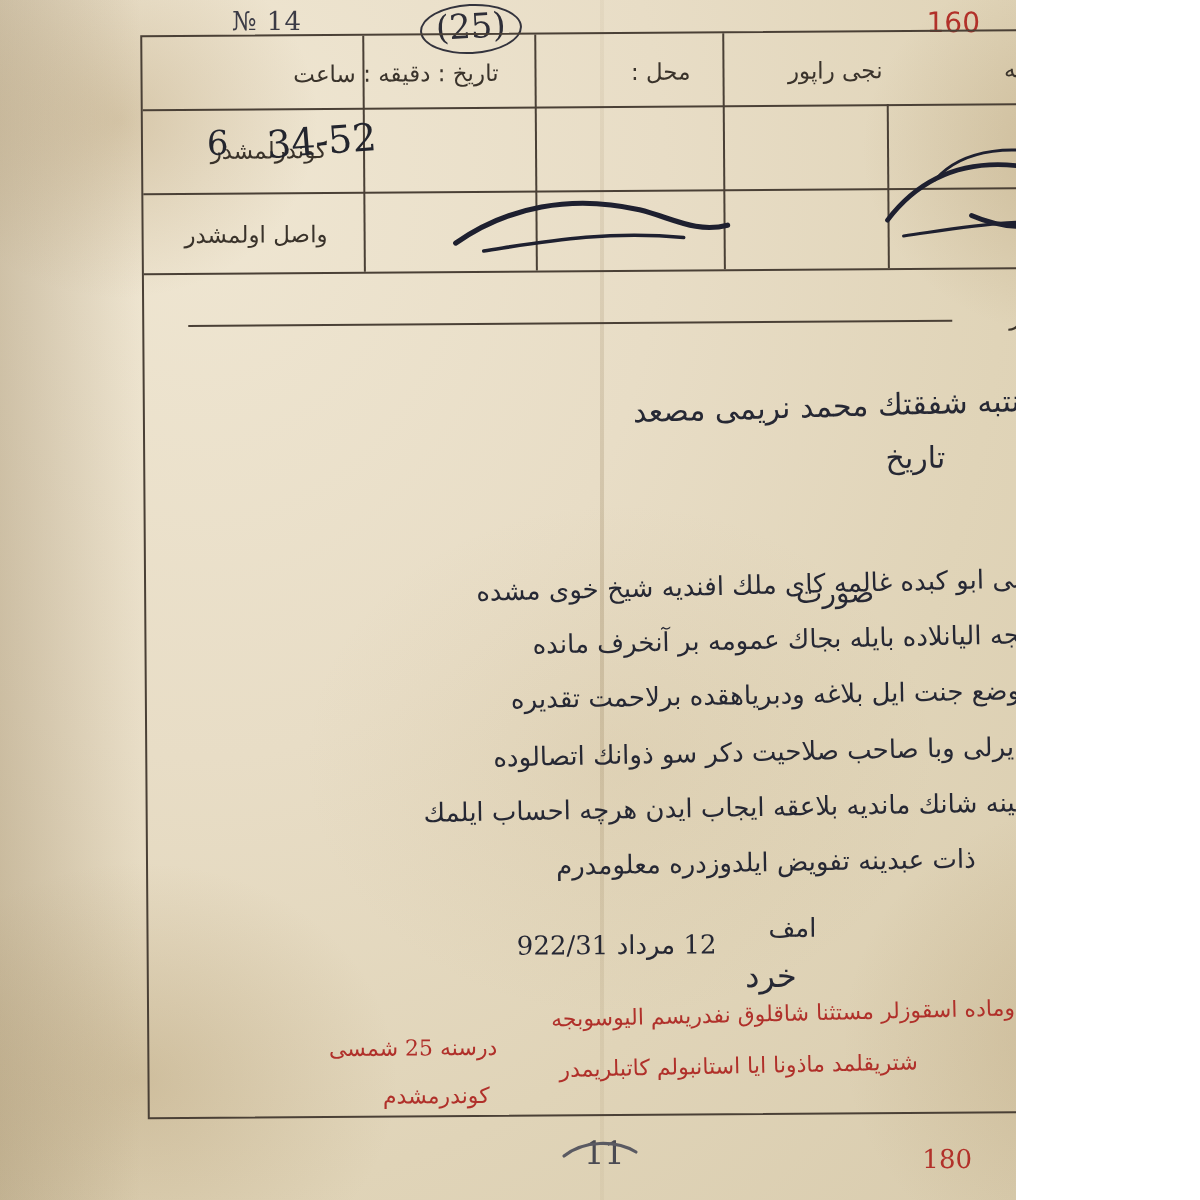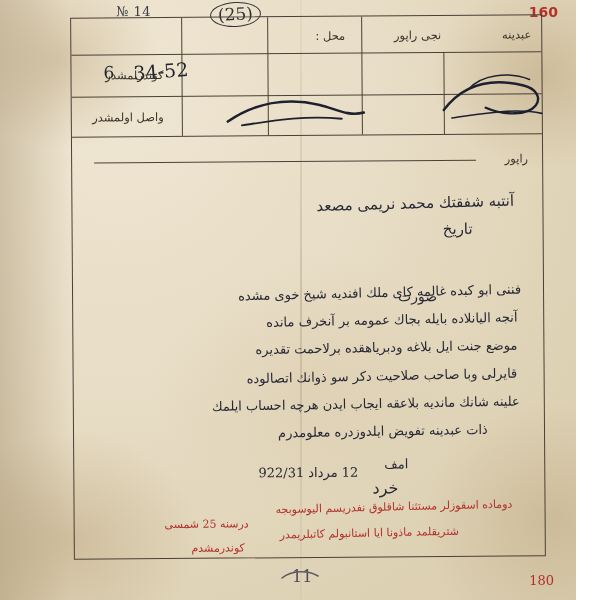--- a/index.html
+++ b/index.html
@@ -10,21 +10,21 @@
   body {
     width: 600px;
     height: 600px;
     font-family: "DejaVu Sans", sans-serif;
     overflow: hidden;
   }
 
   
   #paper {
     position: relative;
-    width: 576px;
+    width: 508px;
     height: 600px;
     background:
       radial-gradient(ellipse at 20% 15%, #efe6d2 0%, #e8ddc6 40%, #e0d4b8 70%, #d9ccae 100%);
     overflow: hidden;
   }
   
   .stain {
     position: absolute;
     border-radius: 50%;
     pointer-events: none;
@@ -51,21 +51,21 @@
   }
   #note-no      { left: 116px; top: 4px;  font-size: 13px; letter-spacing: .5px; }
   #note-paren   { left: 210px; top: 2px;  font-size: 17px; color: #2e2e38; }
   #note-paren .circ {
     border: 1.6px solid #33333d;
     border-radius: 50%;
     padding: 1px 7px 2px 7px;
     display: inline-block;
     transform: rotate(-3deg);
   }
-  #note-right-red { right: 18px; top: 4px; font-size: 14px; color: #b2312a; font-family: "DejaVu Sans", sans-serif; font-weight: bold; }
+  #note-right-red { right: 18px; top: 4px; font-size: 14px; color: #b2312a; font-family: "DejaVu Sans", sans-serif; }
   #note-bottom-red { right: 22px; bottom: 12px; font-size: 13px; color: #b2312a; }
   #note-bottom-pencil { left: 292px; bottom: 14px; font-size: 16px; color: #4a4a52; font-family: "DejaVu Serif", serif; }
 
   
   #form {
     position: absolute;
     left: 72px;
     top: 16px;
     width: 470px;
     height: 540px;
@@ -193,20 +193,21 @@
       <div class="vrule" style="left:110px"></div>
       <div class="vrule" style="left:196px"></div>
       <div class="vrule" style="left:290px"></div>
       <div class="vrule" style="left:372px; top:36px; height:82px"></div>
       <div class="hrule" style="top:36px"></div>
       <div class="hrule" style="top:78px"></div>
 
       <div class="cell-label" style="right:10px;  top:12px">عبدینه</div>
       <div class="cell-label" style="right:100px; top:12px">نجی راپور</div>
       <div class="cell-label" style="right:196px; top:12px">محل :</div>
+      <div class="cell-label" style="right:292px; top:12px">تاریخ : دقیقه : ساعت</div>
       <div class="cell-label" style="right:378px; top:50px">كوندرلمشدر</div>
       <div class="cell-label" style="right:378px; top:92px">واصل اولمشدر</div>
 
       <div class="ink" style="left:32px; top:44px; font-size:17px;">6</div>
       <div class="ink" style="left:62px; top:42px; font-size:19px; transform:rotate(-4deg);">34-52</div>
 
       <svg class="sig" style="left:152px; top:74px;" width="150" height="42" viewBox="0 0 150 42">
         <path d="M4 30 C30 12, 62 6, 96 14 C112 18, 124 26, 140 22" fill="none" stroke="#1e2030" stroke-width="2.6" stroke-linecap="round"></path>
         <path d="M18 34 C46 30, 78 24, 118 28" fill="none" stroke="#1e2030" stroke-width="1.8" stroke-linecap="round"></path>
       </svg>

